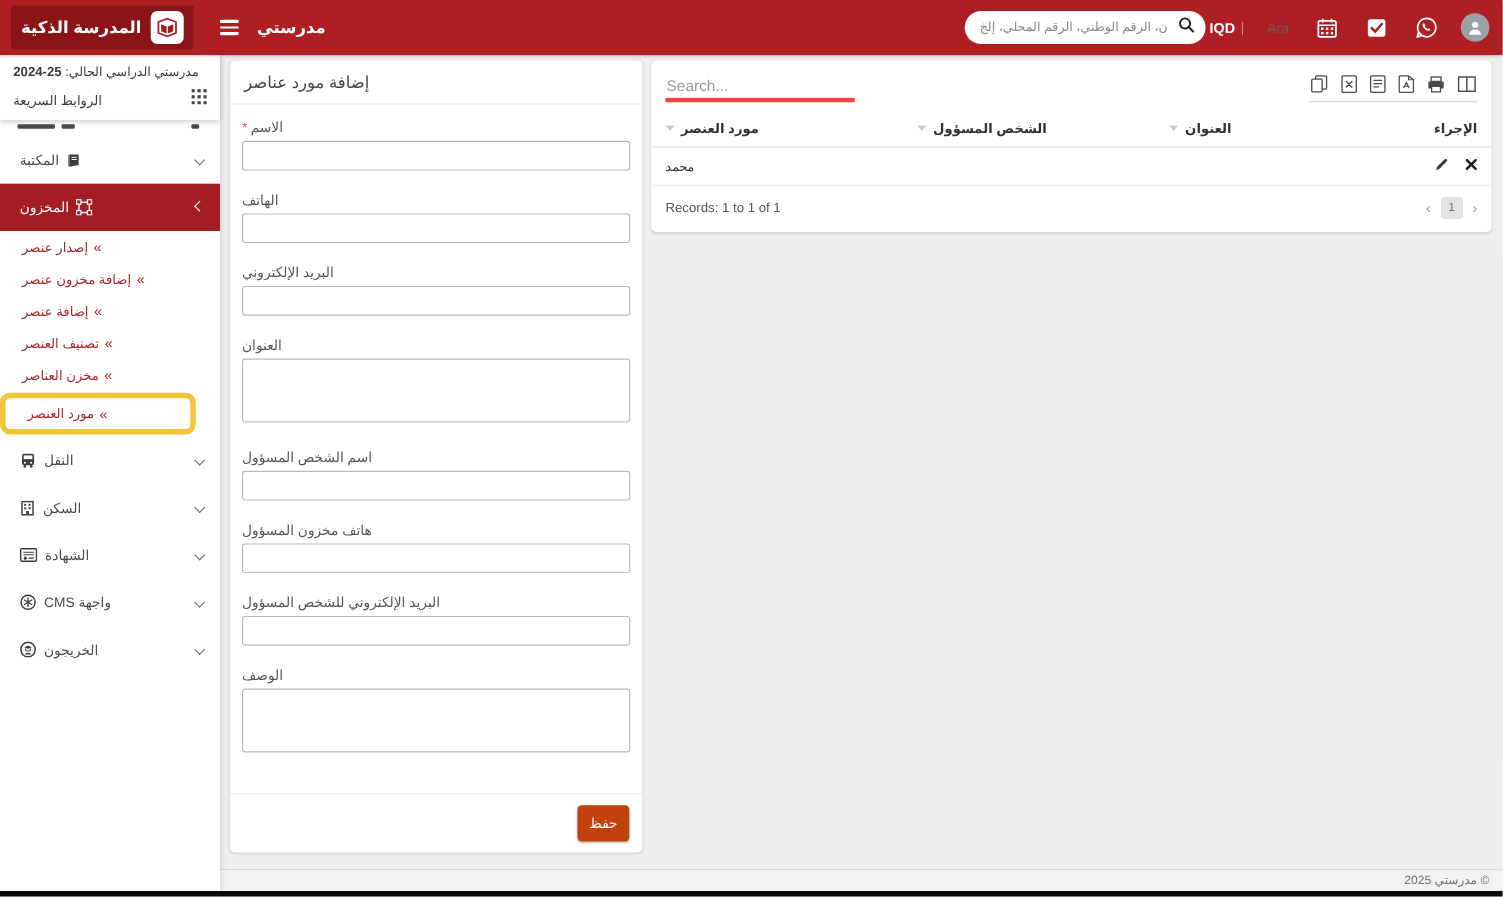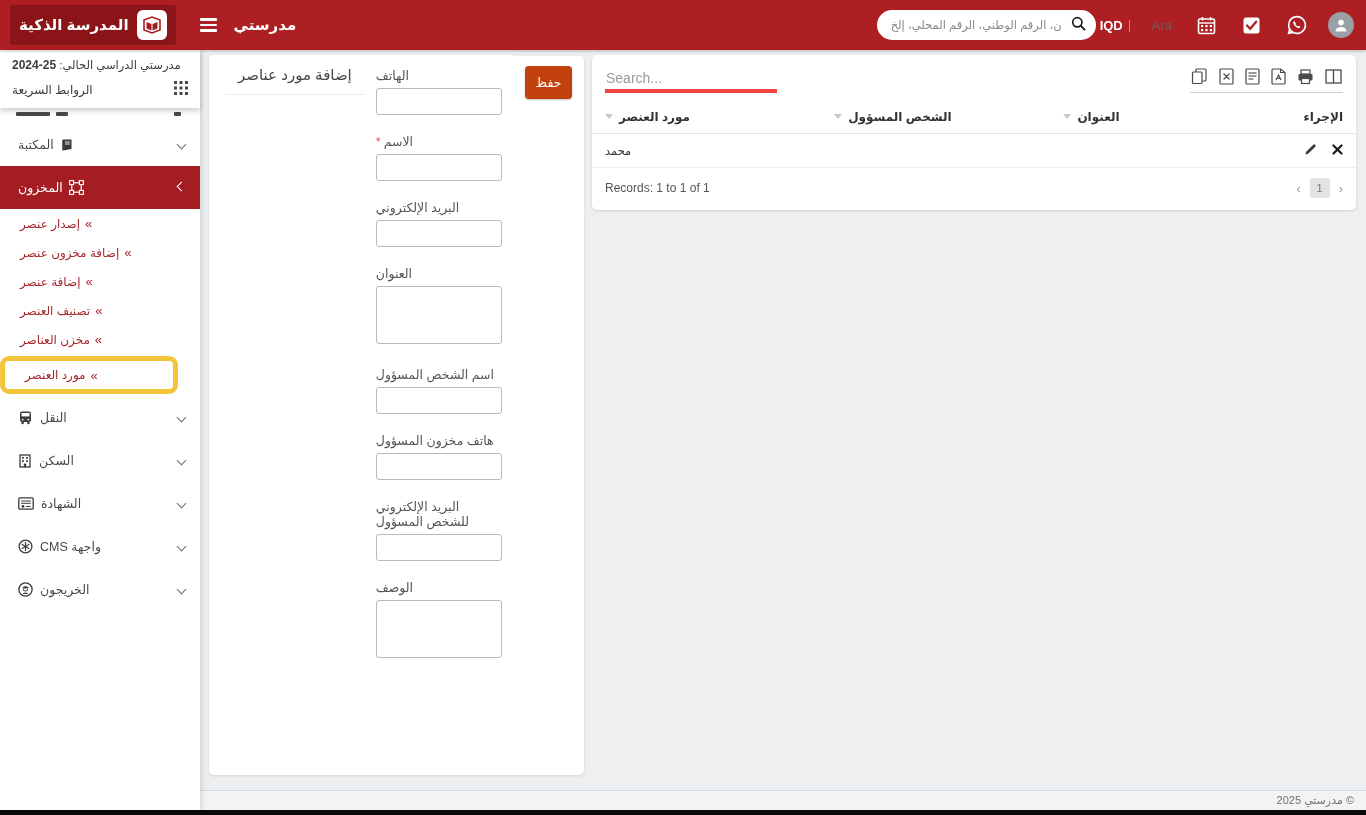--- a/index.html
+++ b/index.html
@@ -57,21 +57,21 @@
   .s-mark{margin-left:5px;font-size:13px;}
   .hl-wrap{border:5px solid #F3C53A;border-radius:9px;margin:2px 22px 2px 0;}
   .hl-wrap .s-item{height:28px;}
 
   
   .content{position:absolute;left:200px;top:50px;right:0;bottom:25px;background:#EDEFF0;}
   .panel{position:absolute;background:#fff;border-radius:5px;box-shadow:0 1px 3px rgba(0,0,0,.12);}
   .p-head{height:40px;display:flex;align-items:center;padding:0 13px;border-bottom:1px solid #ececec;}
   .p-title{font-size:15px;color:#454545;}
 
-  .panel-form{left:9px;top:5px;width:375px;height:720px;display:flex;flex-direction:row;padding-left:16px;}
+  .panel-form{left:9px;top:5px;width:375px;height:720px;display:flex;flex-direction:column;}
   .f-body{flex:1;padding:13px 11px 0 11px;}
   .fgroup{margin-bottom:19px;}
   .flabel{font-size:12.5px;color:#555;margin-bottom:5px;}
   .req{color:#e05050;margin-right:3px;}
   .tinput{width:100%;height:27px;border:1px solid #b9b9b9;border-radius:3px;outline:none;
     padding:0 8px;font-size:13px;font-family:inherit;color:#333;background:#fff;}
   .tarea{width:100%;height:58px;border:1px solid #b9b9b9;border-radius:3px;outline:none;resize:none;
     padding:6px 8px;font-size:13px;font-family:inherit;color:#333;background:#fff;}
   .f-foot{border-top:1px solid #ececec;padding:10px 12px;display:flex;justify-content:flex-end;}
   .save-btn{width:47px;height:33px;background:#c2410c;color:#fff;border:none;border-radius:4px;
@@ -340,25 +340,25 @@
 </div>
 
 <div class="content">
 
   <div class="panel panel-form">
     <div class="p-head">
       <span class="p-title">إضافة مورد عناصر</span>
     </div>
     <div class="f-body">
       <div class="fgroup">
+        <div class="flabel"><span class="req">*</span><span>الاسم</span></div>
+        <input class="tinput" value="" style="">
+      </div>
+      <div class="fgroup">
         <div class="flabel">الهاتف</div>
-        <input class="tinput" value="" style="">
-      </div>
-      <div class="fgroup">
-        <div class="flabel"><span class="req">*</span><span>الاسم</span></div>
         <input class="tinput" value="" style="">
       </div>
       <div class="fgroup">
         <div class="flabel">البريد الإلكتروني</div>
         <input class="tinput" value="" style="">
       </div>
       <div class="fgroup">
         <div class="flabel">العنوان</div>
         <textarea class="tarea" style=""></textarea>
       </div>

